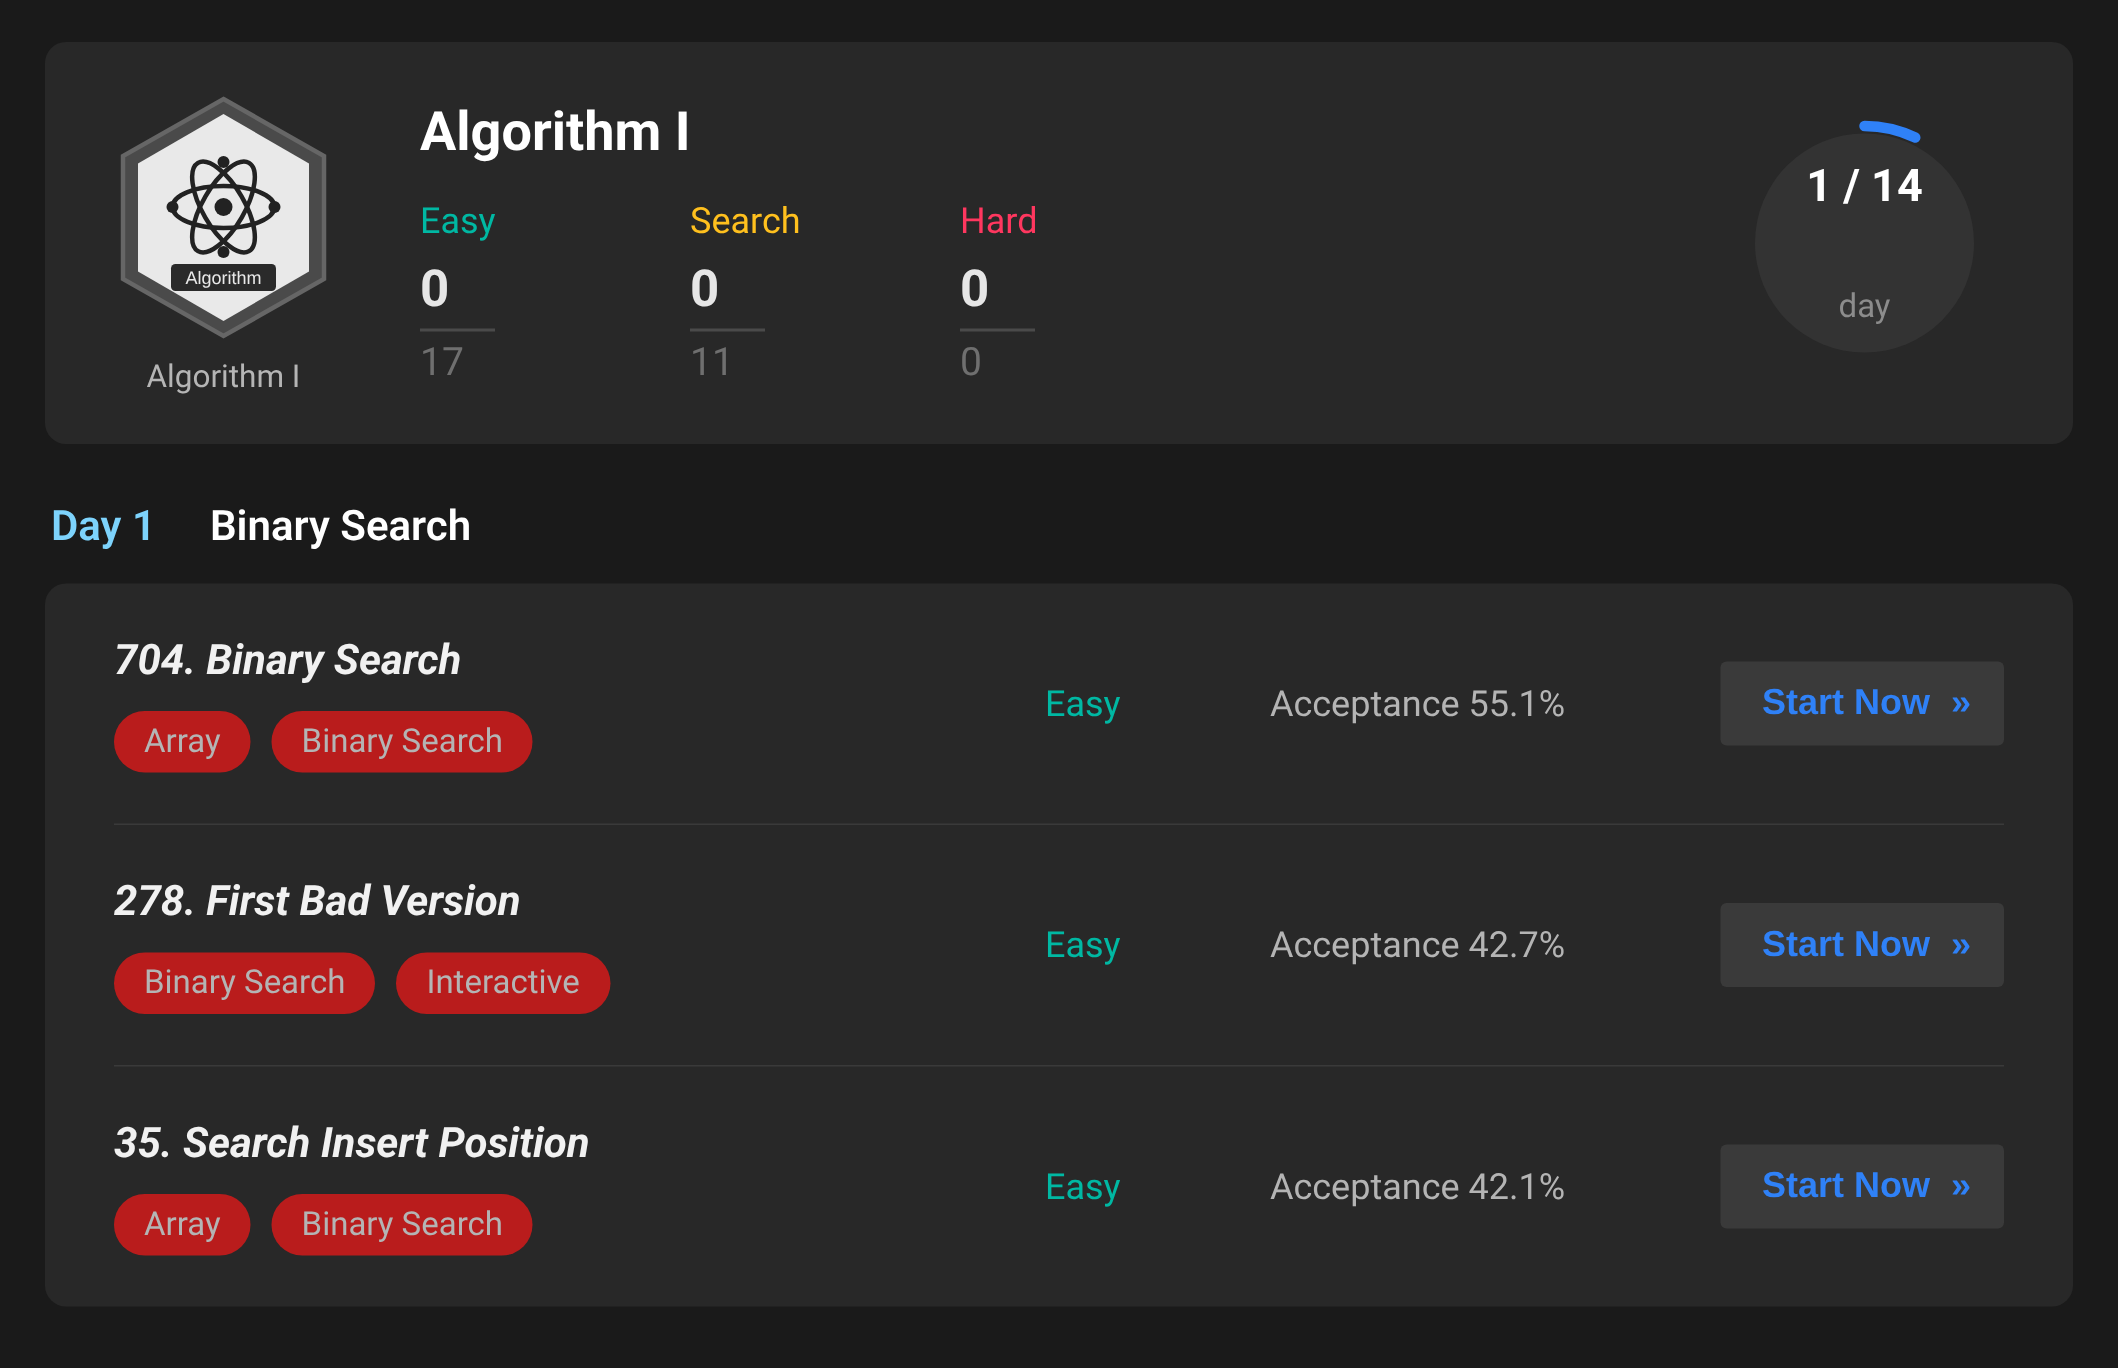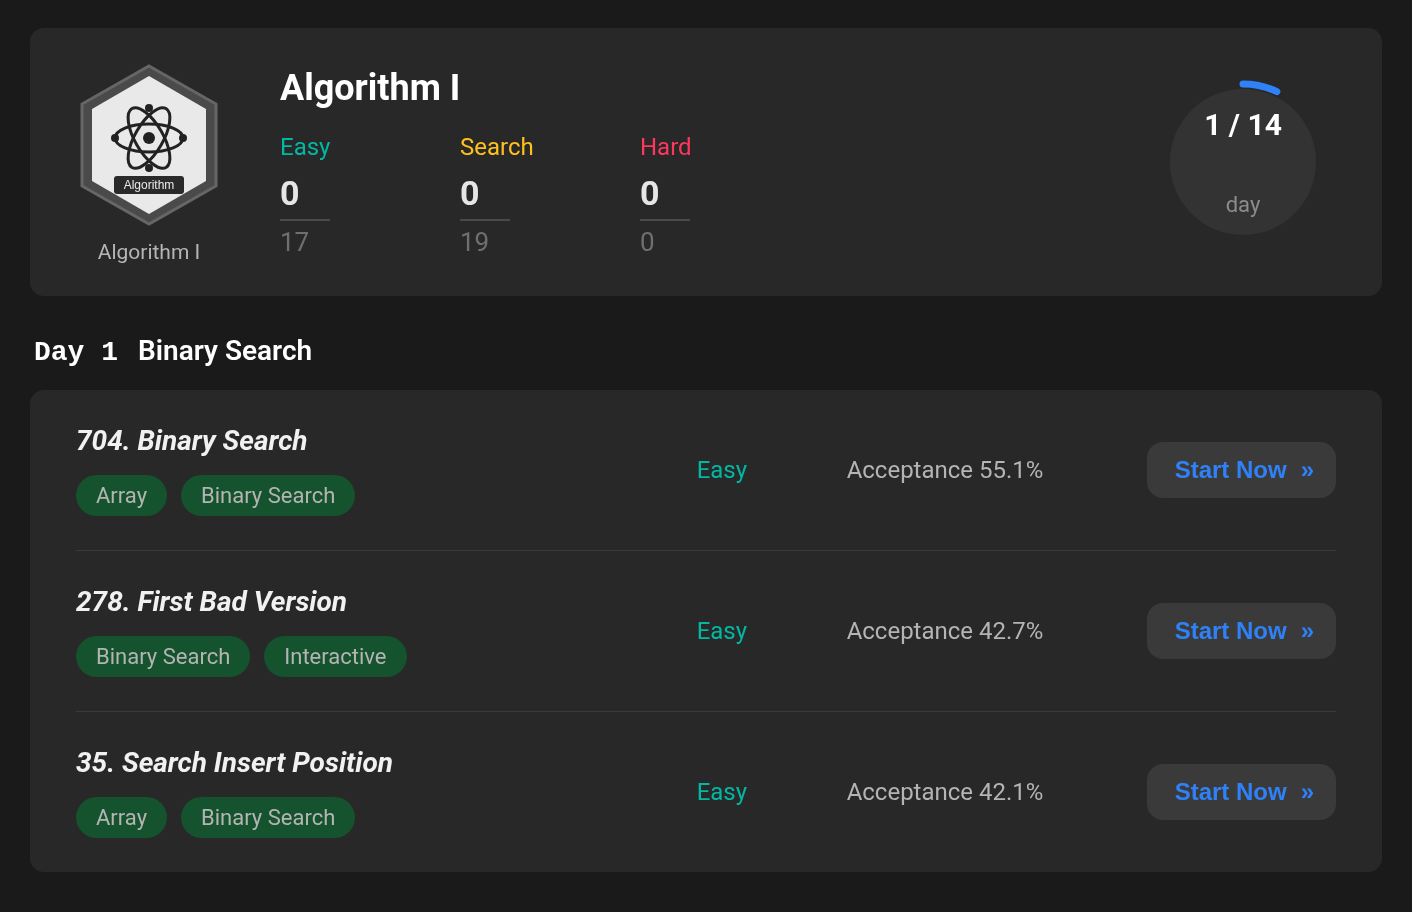--- a/index.html
+++ b/index.html
@@ -59,54 +59,54 @@
   }
   .progress-ring { position: absolute; inset: 0; }
   .progress-center {
     position: absolute; inset: 0;
     display: flex; flex-direction: column; align-items: center; justify-content: center; gap: 48px;
   }
   .progress-count { font-size: 30px; font-weight: 700; color: #fff; }
   .progress-unit { font-size: 22px; color: #8c8c8c; margin-top: 2px; }
 
   .section-title { margin: 38px 0 22px 4px; font-size: 28px; font-weight: 600; }
-  .day-prefix { color: #ffffff; margin-right: 20px; font-family: Liberation Mono, monospace; }
+  .day-prefix { color: #7dd3fc; margin-right: 36px; }
 
   .problems-card {
     background: #282828;
     border-radius: 14px;
     padding: 0 46px;
   }
   .problem-row {
     display: flex;
     align-items: center;
     padding: 34px 0;
     border-bottom: 1px solid #3a3a3a;
   }
   .problem-row:last-child { border-bottom: none; }
 
   .problem-left { flex: 1.1; }
   .problem-title { font-size: 28px; font-weight: 700; color: #f1f1f1; margin-bottom: 18px; font-style: italic; }
   .tags { display: flex; gap: 14px; flex-wrap: wrap; }
   .tag {
-    background: #14532d;
+    background: #b91c1c;
     color: #b4b4b4;
     border-radius: 22px;
     padding: 8px 20px;
     font-size: 22px;
   }
 
   .difficulty-cell { width: 150px; font-size: 24px; color: #00b8a3; }
   .acceptance-cell { width: 300px; font-size: 24px; color: #b4b4b4; }
 
   .start-btn {
     background: #3a3a3a;
     color: #2f81f7;
     border: none;
-    border-radius: 16px;
+    border-radius: 4px;
     padding: 14px 28px;
     font-size: 24px;
     font-weight: 600;
     display: flex;
     align-items: center;
     gap: 14px;
     cursor: pointer;
   }
   .chevrons { font-size: 24px; letter-spacing: -6px; }
 </style>
@@ -142,21 +142,21 @@
         <div class="stat-col">
           <div class="stat-label stat-easy">Easy</div>
           <div class="stat-solved">0</div>
           <hr class="stat-divider">
           <div class="stat-total">17</div>
         </div>
         <div class="stat-col">
           <div class="stat-label stat-medium">Search</div>
           <div class="stat-solved">0</div>
           <hr class="stat-divider">
-          <div class="stat-total">19</div>
+          <div class="stat-total">11</div>
         </div>
         <div class="stat-col">
           <div class="stat-label stat-hard">Hard</div>
           <div class="stat-solved">0</div>
           <hr class="stat-divider">
           <div class="stat-total">0</div>
         </div>
       </div>
   </div>
 

